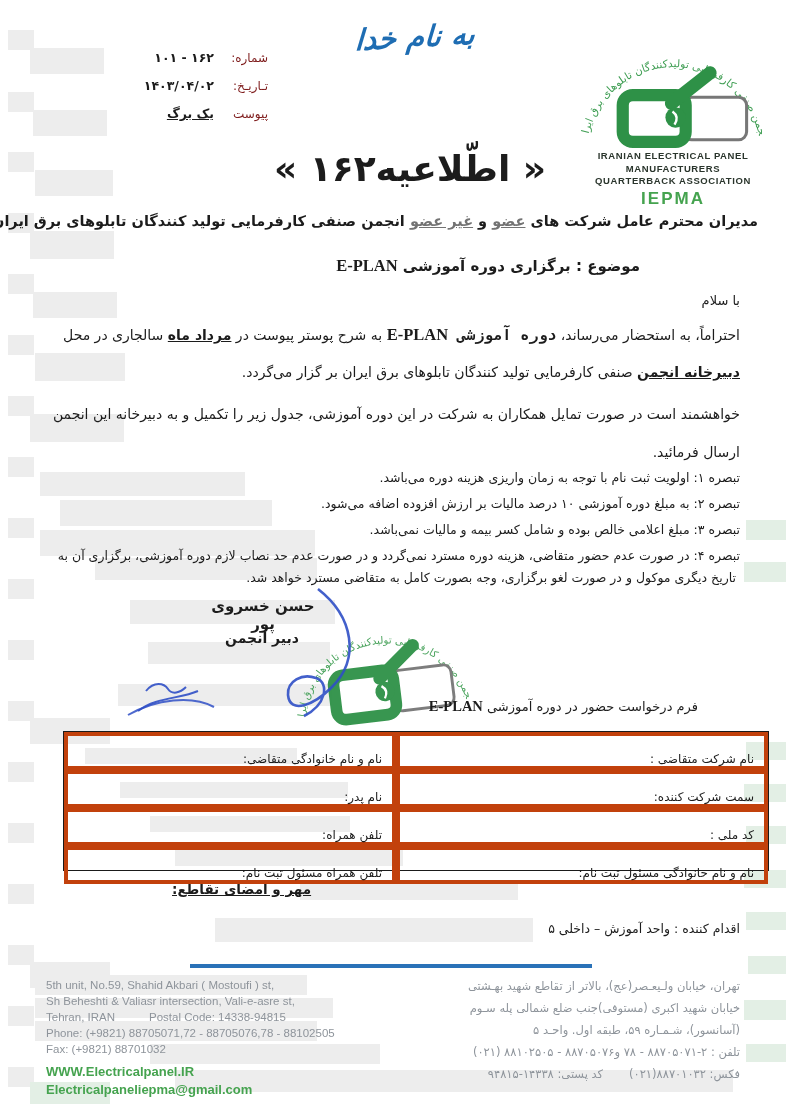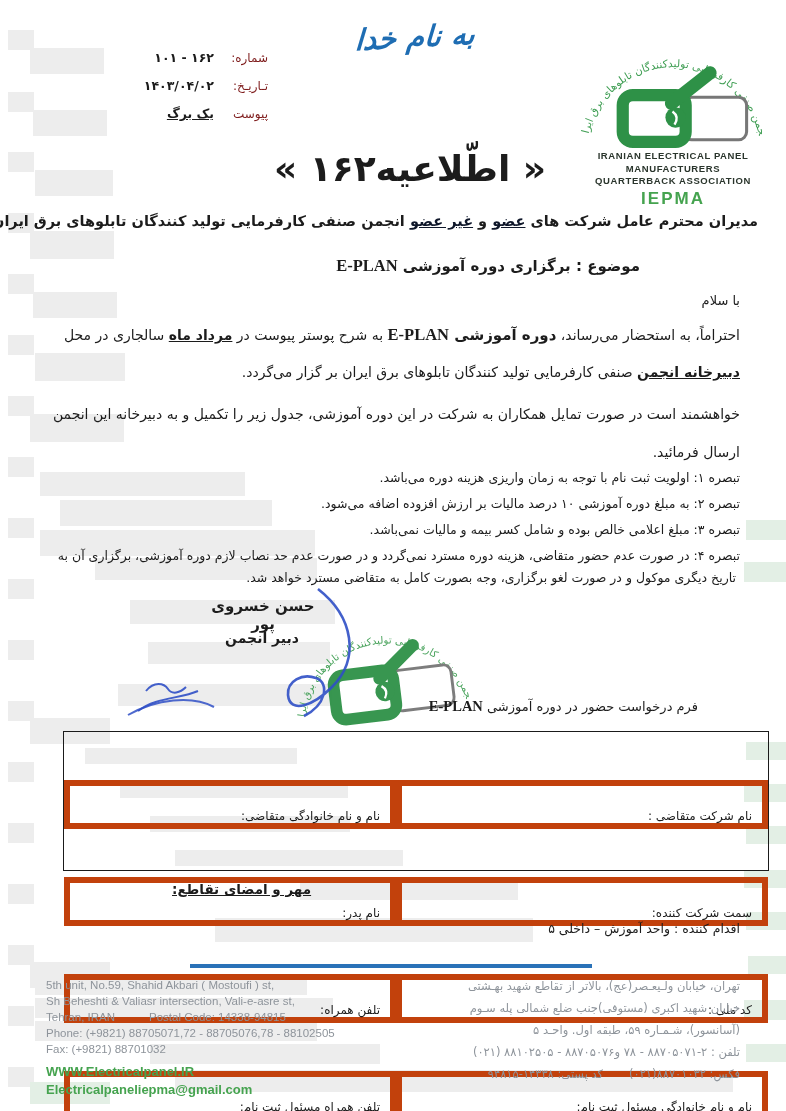--- a/index.html
+++ b/index.html
@@ -26,44 +26,44 @@
   .logo-en{font-family:"Liberation Sans",sans-serif;font-weight:bold;font-size:9.5px;
            letter-spacing:.6px;color:#2a352c;line-height:12.5px;}
   .logo-acr{font-family:"Liberation Sans",sans-serif;font-weight:bold;font-size:17px;
             letter-spacing:2px;color:#45a34f;margin-top:1px;}
   svg text{font-family:"DejaVu Sans",sans-serif;}
 
   .title{left:40px;top:148px;width:740px;text-align:center;font-size:36px;font-weight:bold;}
 
   .addressee{top:213px;right:28px;left:10px;text-align:right;direction:rtl;
              font-weight:bold;font-size:14.5px;white-space:nowrap;}
-  .red{color:#0f172a;text-decoration:underline;}
+  .red{color:#737373;text-decoration:underline;}
 
   .subject{top:256px;right:146px;direction:rtl;font-weight:bold;font-size:15px;white-space:nowrap;}
   .eplan{font-family:"Liberation Serif",serif;font-weight:bold;font-size:16.5px;}
 
   .salutation{top:293px;right:46px;font-size:13px;direction:rtl;}
 
   .bline{right:46px;direction:rtl;font-size:14px;white-space:nowrap;}
-  .bd{font-weight:bold;font-size:15px;}
+  .bd{font-weight:bold;font-size:15px;font-family:Liberation Mono, monospace;}
   .bdu{font-weight:bold;text-decoration:underline;}
 
   .note{right:46px;direction:rtl;font-size:12.5px;white-space:nowrap;}
 
   .sig-name{left:198px;top:597px;width:130px;text-align:center;font-weight:bold;font-size:15px;z-index:2;}
   .sig-role{left:212px;top:630px;width:100px;text-align:center;font-weight:bold;font-size:14px;z-index:2;}
   .stamp{left:282px;top:597px;width:195px;transform:rotate(-7deg);opacity:.95;}
   .sig-ink{left:112px;top:583px;z-index:3;}
 
   .form-title{top:698px;right:88px;direction:rtl;font-size:13px;white-space:nowrap;}
   .eplan-sm{font-family:"Liberation Serif",serif;font-weight:bold;font-size:14.5px;}
 
   .reg-table{left:63px;top:731px;width:704px;height:138px;direction:rtl;display:grid;
              grid-template-columns:372px 1fr;grid-auto-rows:1fr;border:1.5px solid #1a1a1a;}
-  .cell{border:6px solid #c2410c;padding:23px 10px 0;font-size:12px;margin-top:48px;}
+  .cell{border:4px solid #c2410c;padding:16px 10px 0;font-size:12px;}
 
   .seal{left:172px;top:881px;font-weight:bold;font-size:13.5px;text-decoration:underline;direction:rtl;}
   .action{right:46px;top:921px;font-size:12.5px;direction:rtl;}
 
   .f-line{left:190px;top:964px;width:402px;height:4px;background:#2a72b8;}
   .f-en{left:46px;top:977px;width:335px;font-family:"Liberation Sans",sans-serif;
         font-size:11.5px;color:#8e949b;line-height:16px;}
   .f-city{display:flex;gap:34px;}
   .f-green{color:#45a34f;font-weight:bold;font-size:13px;line-height:18px;}
   .f-green.first{margin-top:6px;}

